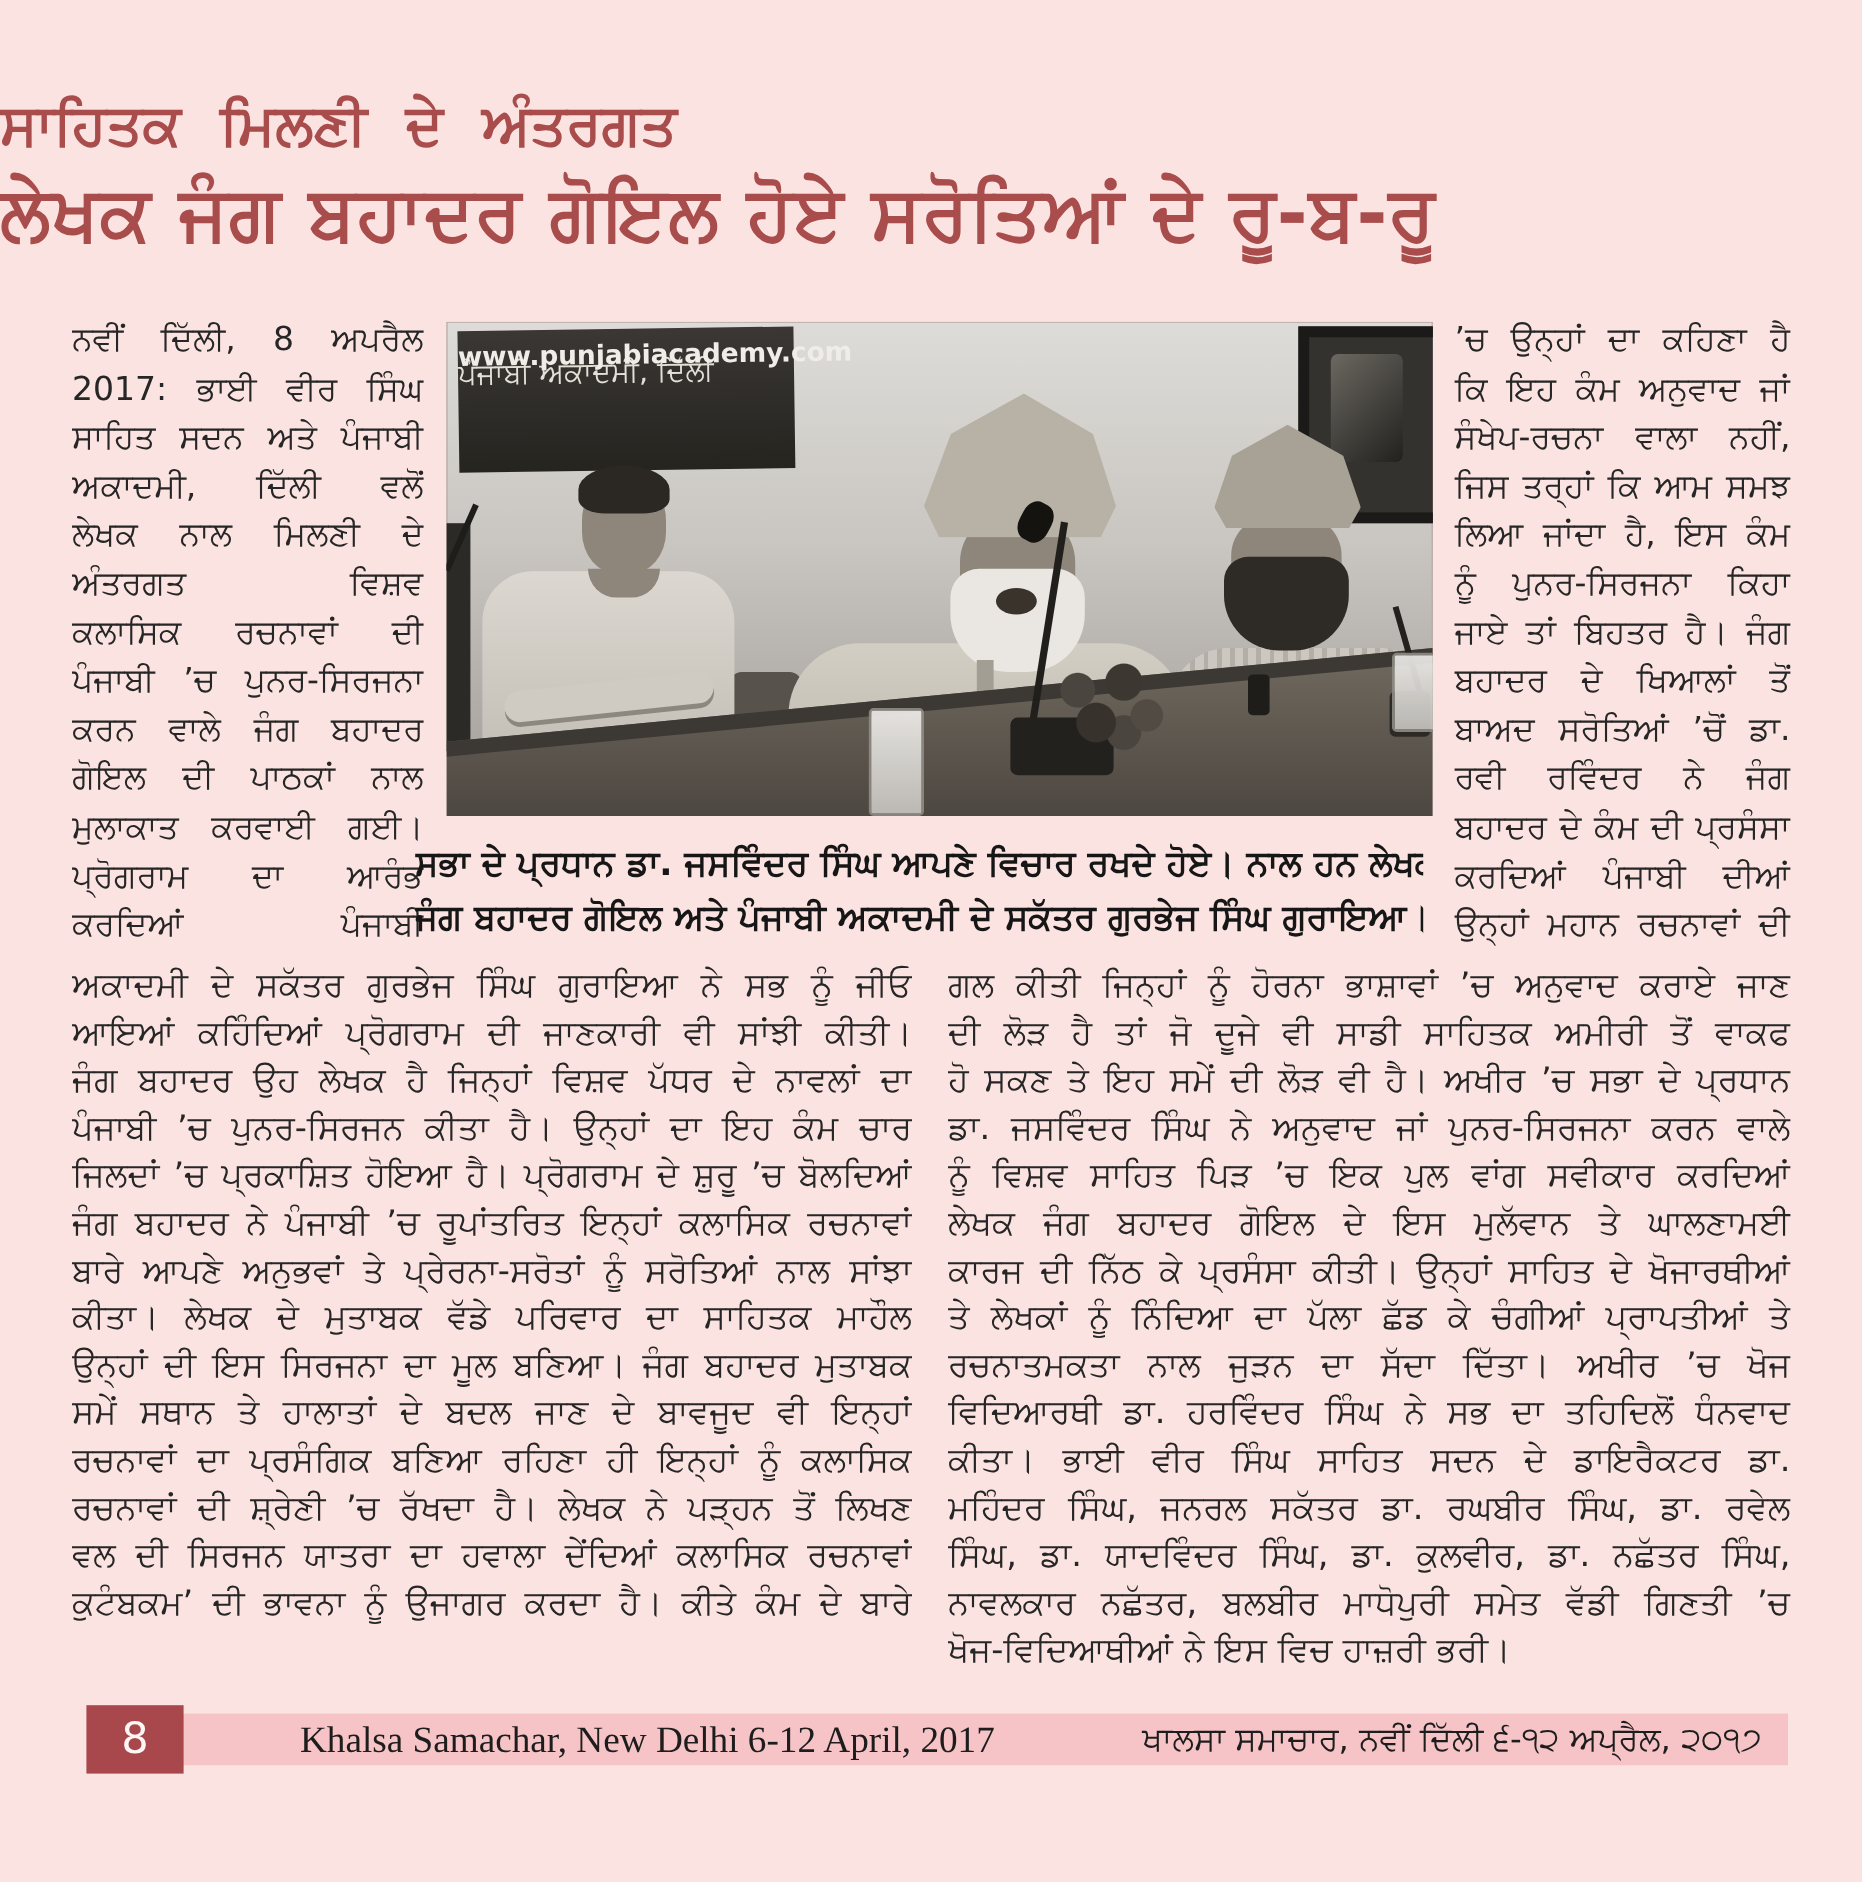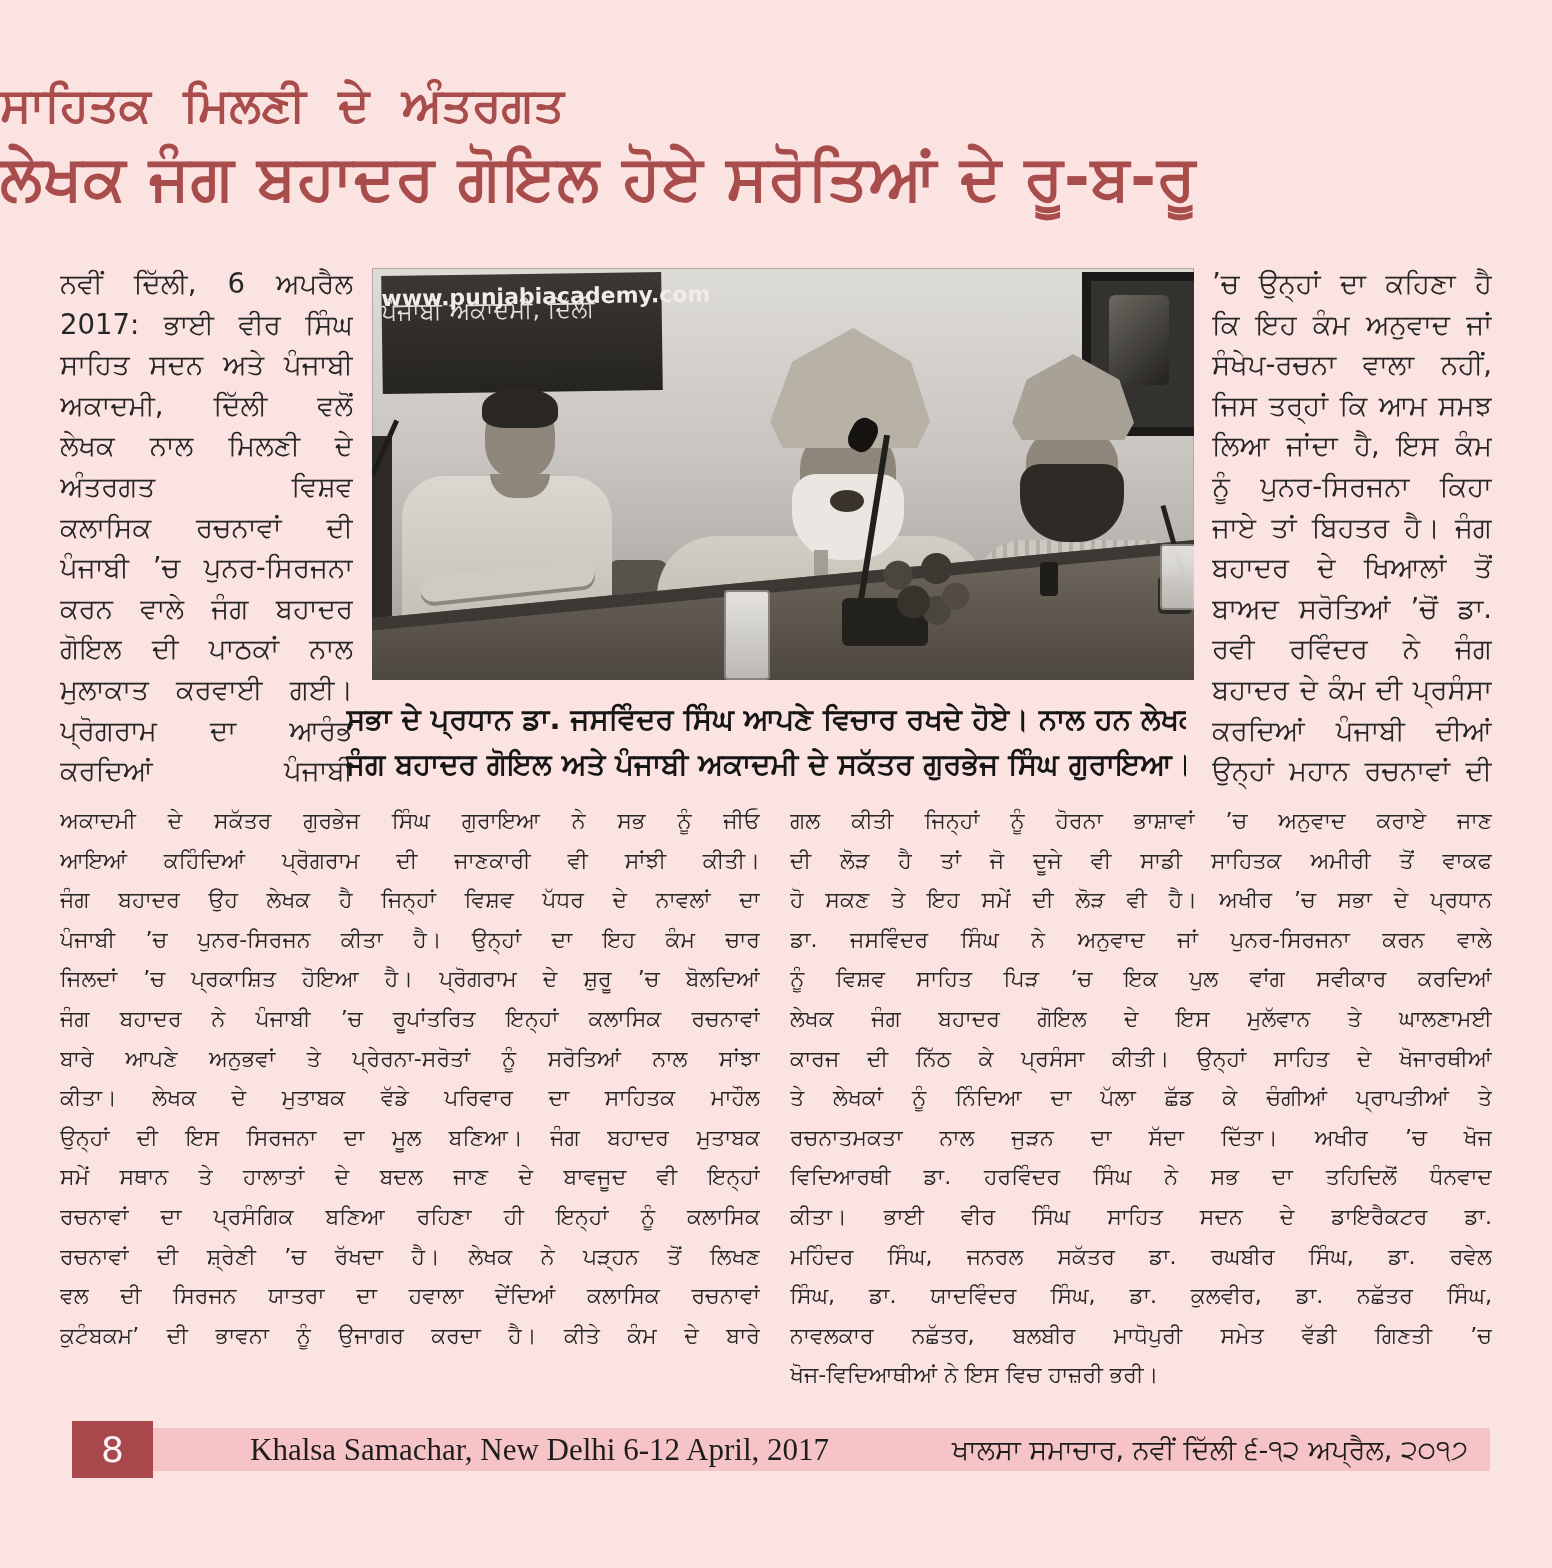--- a/index.html
+++ b/index.html
@@ -12,21 +12,21 @@
   
   #masthead{position:absolute;left:0;top:74px;width:1552px;color:#a94c4c;}
   #kicker{font-size:47px;font-weight:bold;word-spacing:16px;line-height:62px;}
   #headline{font-size:62px;font-weight:bold;line-height:84px;letter-spacing:1px;}
   
   .tline{white-space:nowrap;text-align:justify;text-align-last:justify;overflow:hidden;}
   .coltop{position:absolute;top:263px;height:530px;font-size:27.5px;}
   .coltop .tline{height:40.6px;line-height:40.6px;}
   #col-top-left{left:60px;width:293px;}
   #col-top-right{left:1212px;width:280px;}
-  .colbot{position:absolute;top:801px;font-size:22px;}
+  .colbot{position:absolute;top:801px;font-size:28px;}
   .colbot .tline{height:39.6px;line-height:39.6px;}
   #col-bot-left{left:60px;width:700px;}
   #col-bot-right{left:790px;width:702px;}
   #col-bot-right .tline:last-child{text-align-last:left;}
   
   #caption{position:absolute;left:346px;top:697px;width:840px;font-size:29px;font-weight:bold;color:#161616;}
   #caption .tline{height:45px;line-height:45px;}
   
   #photo{position:absolute;left:372px;top:268px;width:822px;height:412px;overflow:hidden;
     background:linear-gradient(180deg,#dedcd8 0%,#c9c6c1 45%,#b2afaa 75%,#a09d98 100%);
@@ -95,21 +95,21 @@
 </style>
 </head>
 <body>
 
 <div id="masthead">
   <div id="kicker">ਸਾਹਿਤਕ ਮਿਲਣੀ ਦੇ ਅੰਤਰਗਤ</div>
   <div id="headline">ਲੇਖਕ ਜੰਗ ਬਹਾਦਰ ਗੋਇਲ ਹੋਏ ਸਰੋਤਿਆਂ ਦੇ ਰੂ-ਬ-ਰੂ</div>
 </div>
 
 <div id="col-top-left" class="coltop">
-    <div class="tline">ਨਵੀਂ ਦਿੱਲੀ, 6 ਅਪਰੈਲ</div>
+    <div class="tline">ਨਵੀਂ ਦਿੱਲੀ, 8 ਅਪਰੈਲ</div>
     <div class="tline">2017: ਭਾਈ ਵੀਰ ਸਿੰਘ</div>
     <div class="tline">ਸਾਹਿਤ ਸਦਨ ਅਤੇ ਪੰਜਾਬੀ</div>
     <div class="tline">ਅਕਾਦਮੀ, ਦਿੱਲੀ ਵਲੋਂ</div>
     <div class="tline">ਲੇਖਕ ਨਾਲ ਮਿਲਣੀ ਦੇ</div>
     <div class="tline">ਅੰਤਰਗਤ ਵਿਸ਼ਵ</div>
     <div class="tline">ਕਲਾਸਿਕ ਰਚਨਾਵਾਂ ਦੀ</div>
     <div class="tline">ਪੰਜਾਬੀ ’ਚ ਪੁਨਰ-ਸਿਰਜਨਾ</div>
     <div class="tline">ਕਰਨ ਵਾਲੇ ਜੰਗ ਬਹਾਦਰ</div>
     <div class="tline">ਗੋਇਲ ਦੀ ਪਾਠਕਾਂ ਨਾਲ</div>
     <div class="tline">ਮੁਲਾਕਾਤ ਕਰਵਾਈ ਗਈ।</div>

